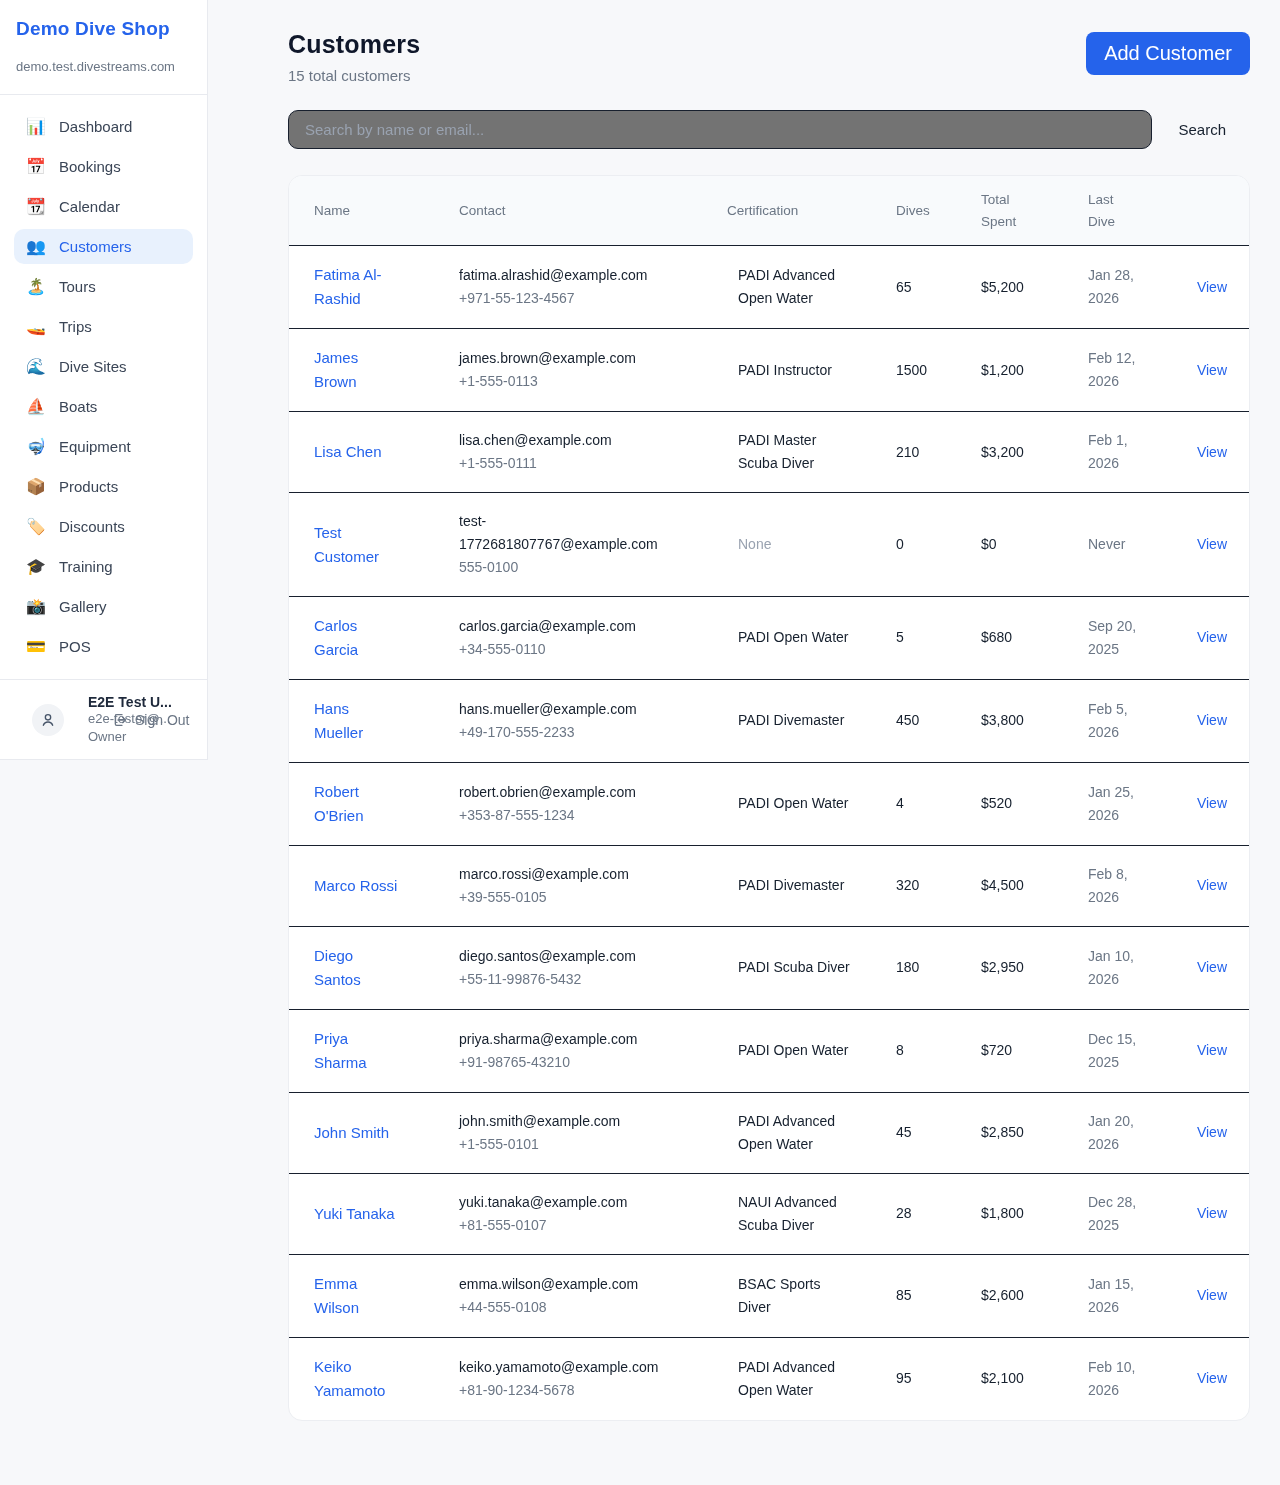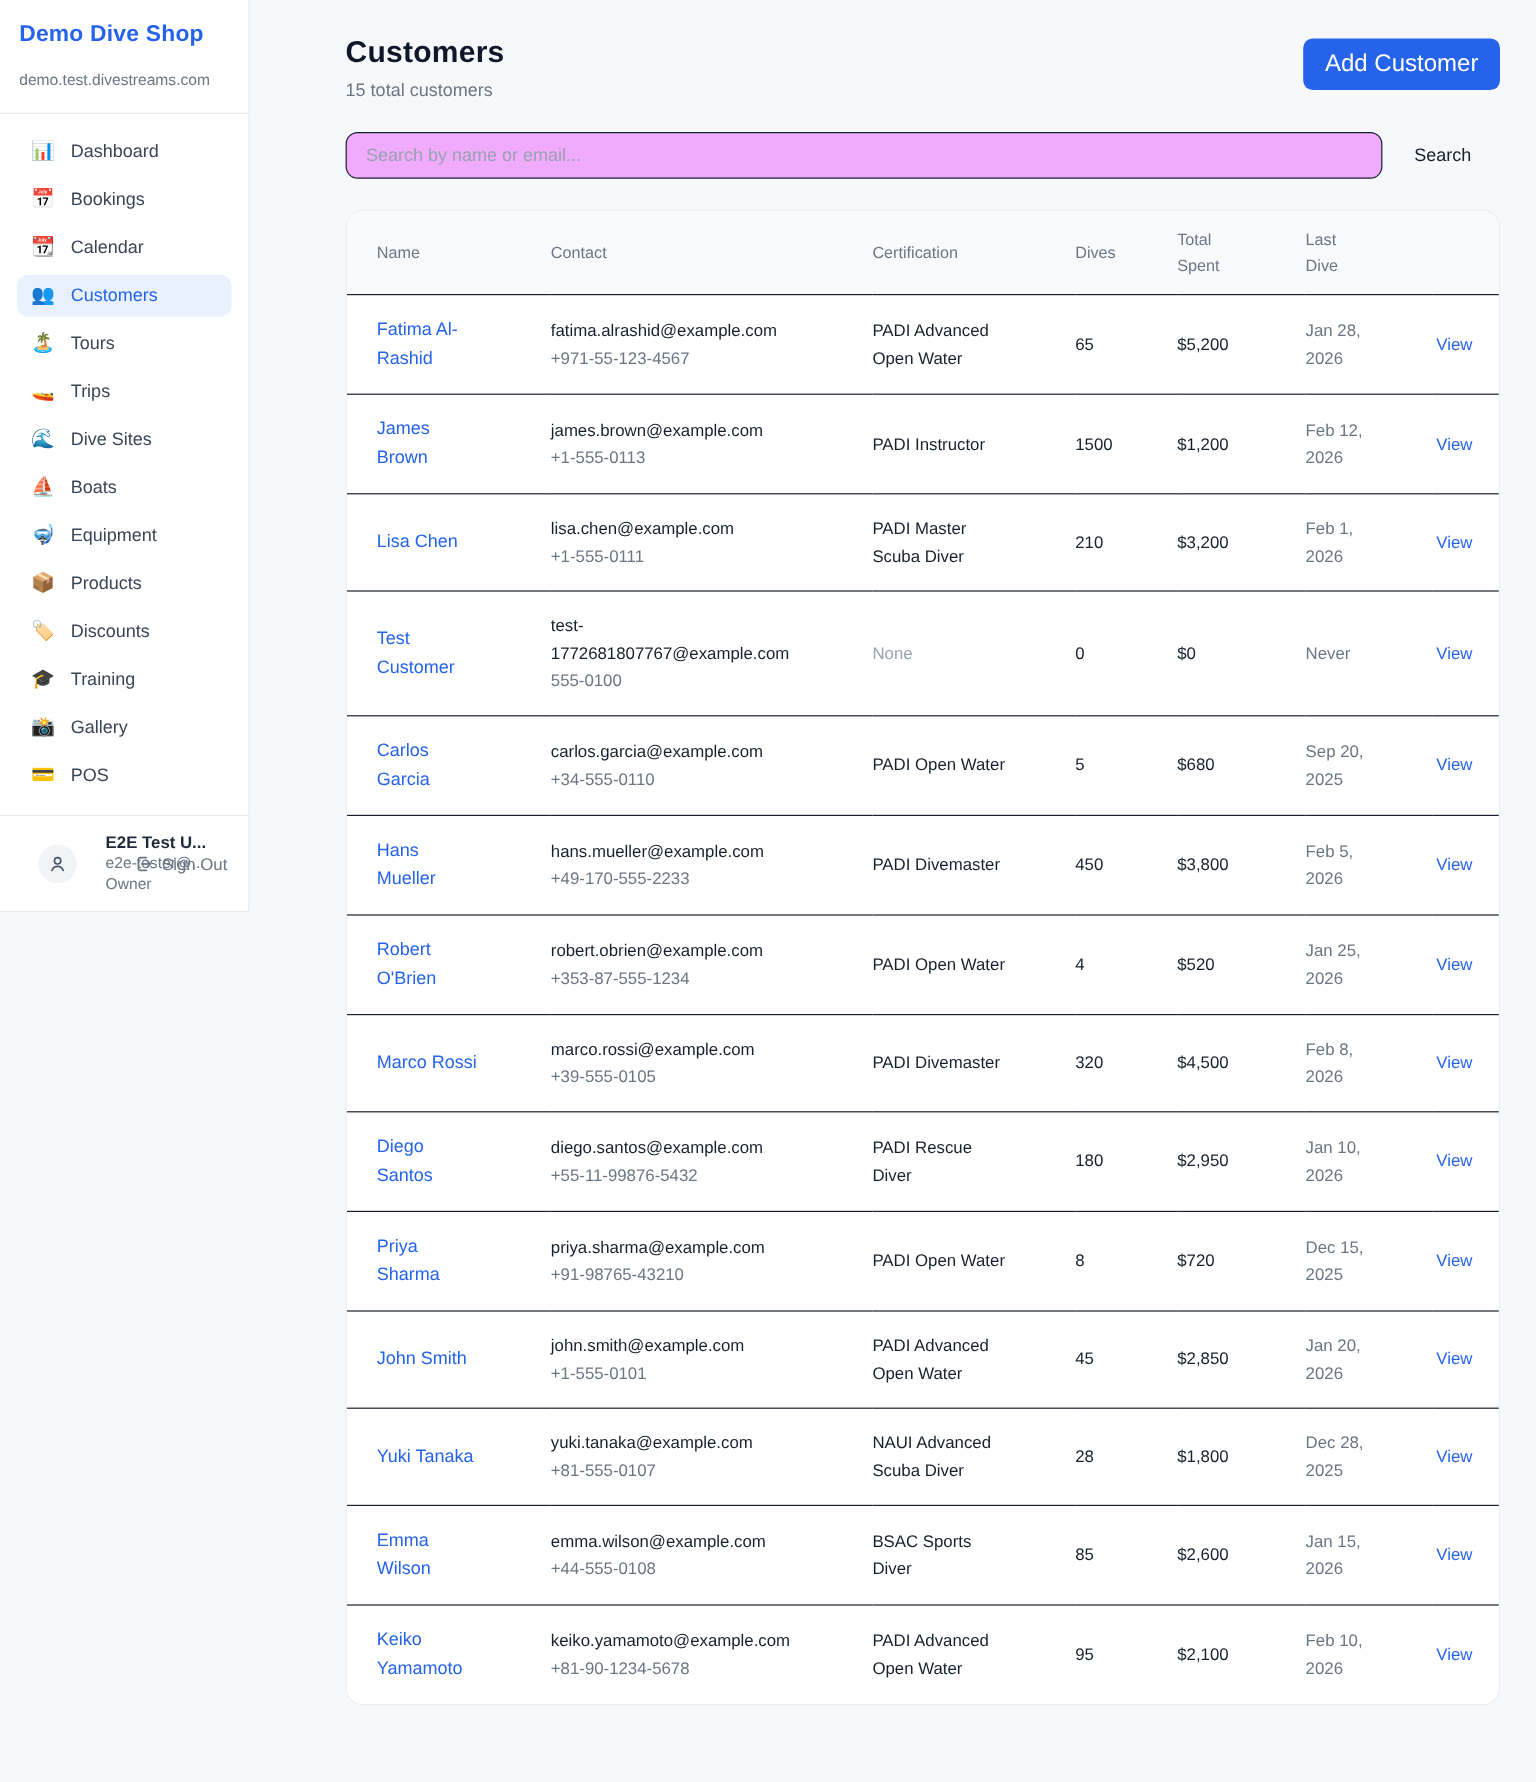--- a/index.html
+++ b/index.html
@@ -38,41 +38,41 @@
     color:var(--text-gray);font-size:14px;font-family:inherit;cursor:pointer;flex:none;justify-content:flex-end;}
   
   .main{margin-left:256px;padding:30px 30px 24px 32px;}
   .page-header{display:flex;align-items:flex-start;justify-content:space-between;}
   .page-title{font-size:25px;font-weight:bold;color:#0f172a;letter-spacing:.2px;}
   .page-subtitle{font-size:15px;color:var(--text-gray);margin-top:8px;}
   .add-btn{background:var(--accent);color:#fff;border:none;border-radius:8px;
     font-size:20px;font-weight:500;font-family:inherit;padding:10px 18px;cursor:pointer;margin-top:2px;}
   .search-row{display:flex;align-items:center;margin-top:26px;gap:2px;}
   .search-input{flex:1;height:39px;border:1px solid var(--border-dark);border-radius:10px;
-    padding:0 16px;font-size:15px;font-family:inherit;background:#f0abfc;color:var(--text-dark);outline:none;}
+    padding:0 16px;font-size:15px;font-family:inherit;background:#737373;color:var(--text-dark);outline:none;}
   .search-input::placeholder{color:var(--text-light);}
   .search-btn{background:none;border:none;font-size:15px;color:var(--text-dark);
     font-family:inherit;padding:10px 24px;cursor:pointer;}
   
   .table-card{margin-top:26px;background:var(--card-bg);border-radius:14px;overflow:hidden;
     border:1px solid #eceef2;}
   table{width:100%;border-collapse:collapse;table-layout:fixed;}
   thead th{background:var(--thead-bg);color:var(--text-gray);font-weight:normal;font-size:13.5px;
     text-align:left;padding:13px 8px 13px 0;border-bottom:1px solid var(--border-dark);vertical-align:middle;line-height:1.6;}
   thead th:first-child{padding-left:25px;}
   th .narrow{display:inline-block;max-width:46px;}
   tbody td{padding:17px 8px 17px 0;vertical-align:middle;font-size:14px;line-height:1.64;}
   tbody td:first-child{padding-left:25px;}
   tbody tr{border-bottom:1px solid var(--border-dark);}
   tbody tr:last-child{border-bottom:none;}
   .name-link{color:var(--accent);font-size:15px;font-weight:500;text-decoration:none;
     display:inline-block;max-width:88px;line-height:1.6;cursor:pointer;}
   .email{color:var(--text-dark);max-width:212px;}
   .phone{color:var(--text-gray);}
-  .cert{max-width:118px;}
+  .cert{max-width:118px;margin-left:11px;}
   .cert.muted{color:var(--text-light);}
   .td-dives,.td-spent{color:var(--text-dark);}
   .last{color:var(--text-gray);max-width:62px;}
   .td-view{text-align:right;padding-right:24px;}
   .view-link{color:var(--accent);font-size:14px;font-weight:500;text-decoration:none;cursor:pointer;}
 </style>
 </head>
 <body>
 
 <aside class="sidebar">
@@ -335,21 +335,21 @@
     <td class="td-view"><a class="view-link">View</a></td>
   </tr>
 
   <tr>
     <td><a class="name-link">Diego Santos</a></td>
     <td>
       <div class="email">diego.santos@example.com</div>
       <div class="phone">+55-11-99876-5432</div>
     </td>
     <td>
-              <div class="cert">PADI Rescue Diver</div>
+              <div class="cert">PADI Scuba Diver</div>
             </td>
     <td class="td-dives">180</td>
     <td class="td-spent">$2,950</td>
     <td>
               <div class="last">Jan 10, 2026</div>
             </td>
     <td class="td-view"><a class="view-link">View</a></td>
   </tr>
 
   <tr>

